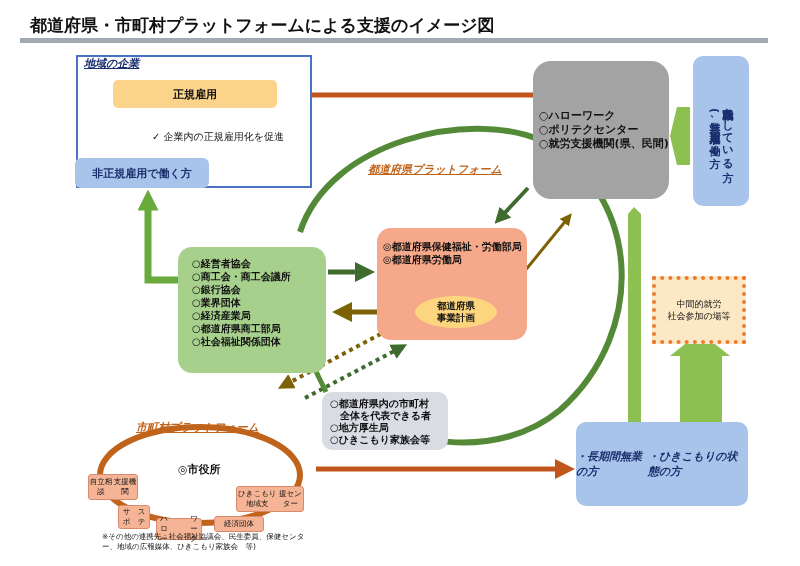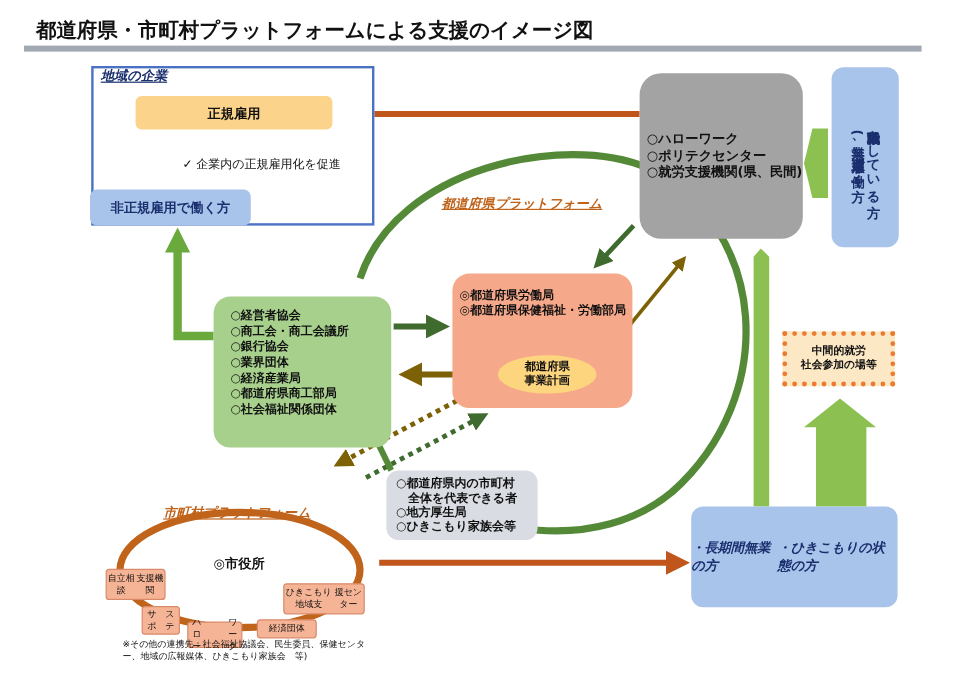--- a/index.html
+++ b/index.html
@@ -14,21 +14,21 @@
   #regular-emp{left:113px;top:80px;width:164px;height:28px;background:#fcd38a;border-radius:5px;display:flex;align-items:center;justify-content:center;font-size:11px;font-weight:bold;}
   #promote-text{left:152px;top:130px;font-size:10px;}
   #nonregular{left:75px;top:158px;width:134px;height:30px;background:#a9c4ea;border-radius:6px;display:flex;align-items:center;justify-content:center;font-size:11px;font-weight:bold;color:#1a2f6e;}
   #hellowork-box{left:533px;top:61px;width:136px;height:138px;background:#a3a3a3;border-radius:18px;padding-left:6px;display:flex;flex-direction:column;justify-content:center;font-size:11px;font-weight:bold;line-height:14px;}
   #jobseeker-box{left:693px;top:56px;width:56px;height:150px;background:#a9c4ea;border-radius:10px;display:flex;justify-content:center;align-items:center;}
   .vtext{writing-mode:vertical-rl;font-weight:bold;color:#1a2f6e;font-size:11px;line-height:13px;}
   #pref-label{left:368px;top:162px;font-size:11px;font-style:italic;font-weight:bold;text-decoration:underline;color:#c0641c;}
   #business-box{left:178px;top:227px;width:148px;height:126px;background:#a8d08d;border-radius:14px;padding:10px 0 0 14px;font-size:10px;font-weight:bold;line-height:13px;margin-top:20px;}
   #labor-box{left:377px;top:228px;width:150px;height:112px;background:#f6a88a;border-radius:14px;padding:12px 0 0 6px;font-size:10px;font-weight:bold;line-height:13px;}
   #plan-ellipse{left:415px;top:296px;width:82px;height:32px;background:#fdd57e;border-radius:50%;display:flex;flex-direction:column;align-items:center;justify-content:center;font-size:9.5px;font-weight:bold;line-height:12px;}
-  #interim-box{left:652px;top:276px;width:94px;height:46px;border:4px dotted #ec7b32;background:#fde8c5;display:flex;flex-direction:column;align-items:center;justify-content:center;font-size:9px;font-weight:bold;line-height:12px;}
+  #interim-box{left:652px;top:276px;width:94px;height:68px;border:4px dotted #ec7b32;background:#fde8c5;display:flex;flex-direction:column;align-items:center;justify-content:center;font-size:9px;font-weight:normal;line-height:12px;}
   #muni-box{left:93px;top:398px;width:220px;height:158px;background:#fccf80;border-radius:14px;}
   #muni-label{left:110px;top:420px;font-size:11px;font-style:italic;font-weight:bold;text-decoration:underline;color:#c0641c;margin-left:26px;}
   #cityhall{left:178px;top:462px;font-size:11px;font-weight:bold;}
   .node{position:absolute;background:#f6b496;border:1px solid #d98a6a;border-radius:3px;font-size:7.5px;display:flex;flex-direction:row;align-items:center;justify-content:center;text-align:center;line-height:10px;}
   #muni-note{left:102px;top:532px;width:210px;font-size:7.5px;line-height:10px;}
   #rep-box{left:322px;top:392px;width:126px;height:58px;background:#d9dce2;border-radius:10px;padding:6px 0 0 8px;box-sizing:border-box;font-size:10px;font-weight:bold;line-height:12px;}
   #longterm-box{left:576px;top:422px;width:172px;height:84px;background:#a9c4ea;border-radius:10px;display:flex;flex-direction:row;align-items:center;justify-content:center;font-size:11px;font-weight:bold;color:#1a2f6e;line-height:15px;font-style:italic;}
 </style>
 </head>
 <body>
@@ -107,22 +107,22 @@
   <div>○経営者協会</div>
   <div>○商工会・商工会議所</div>
   <div>○銀行協会</div>
   <div>○業界団体</div>
   <div>○経済産業局</div>
   <div>○都道府県商工部局</div>
   <div>○社会福祉関係団体</div>
 </div>
 
 <div id="labor-box" class="box">
+  <div>◎都道府県保健福祉・労働部局</div>
   <div>◎都道府県労働局</div>
-  <div>◎都道府県保健福祉・労働部局</div>
 </div>
 <div id="plan-ellipse" class="box">
   <div>都道府県</div>
   <div>事業計画</div>
 </div>
 
 <div id="interim-box" class="box">
   <div>中間的就労</div>
   <div>社会参加の場等</div>
 </div>

